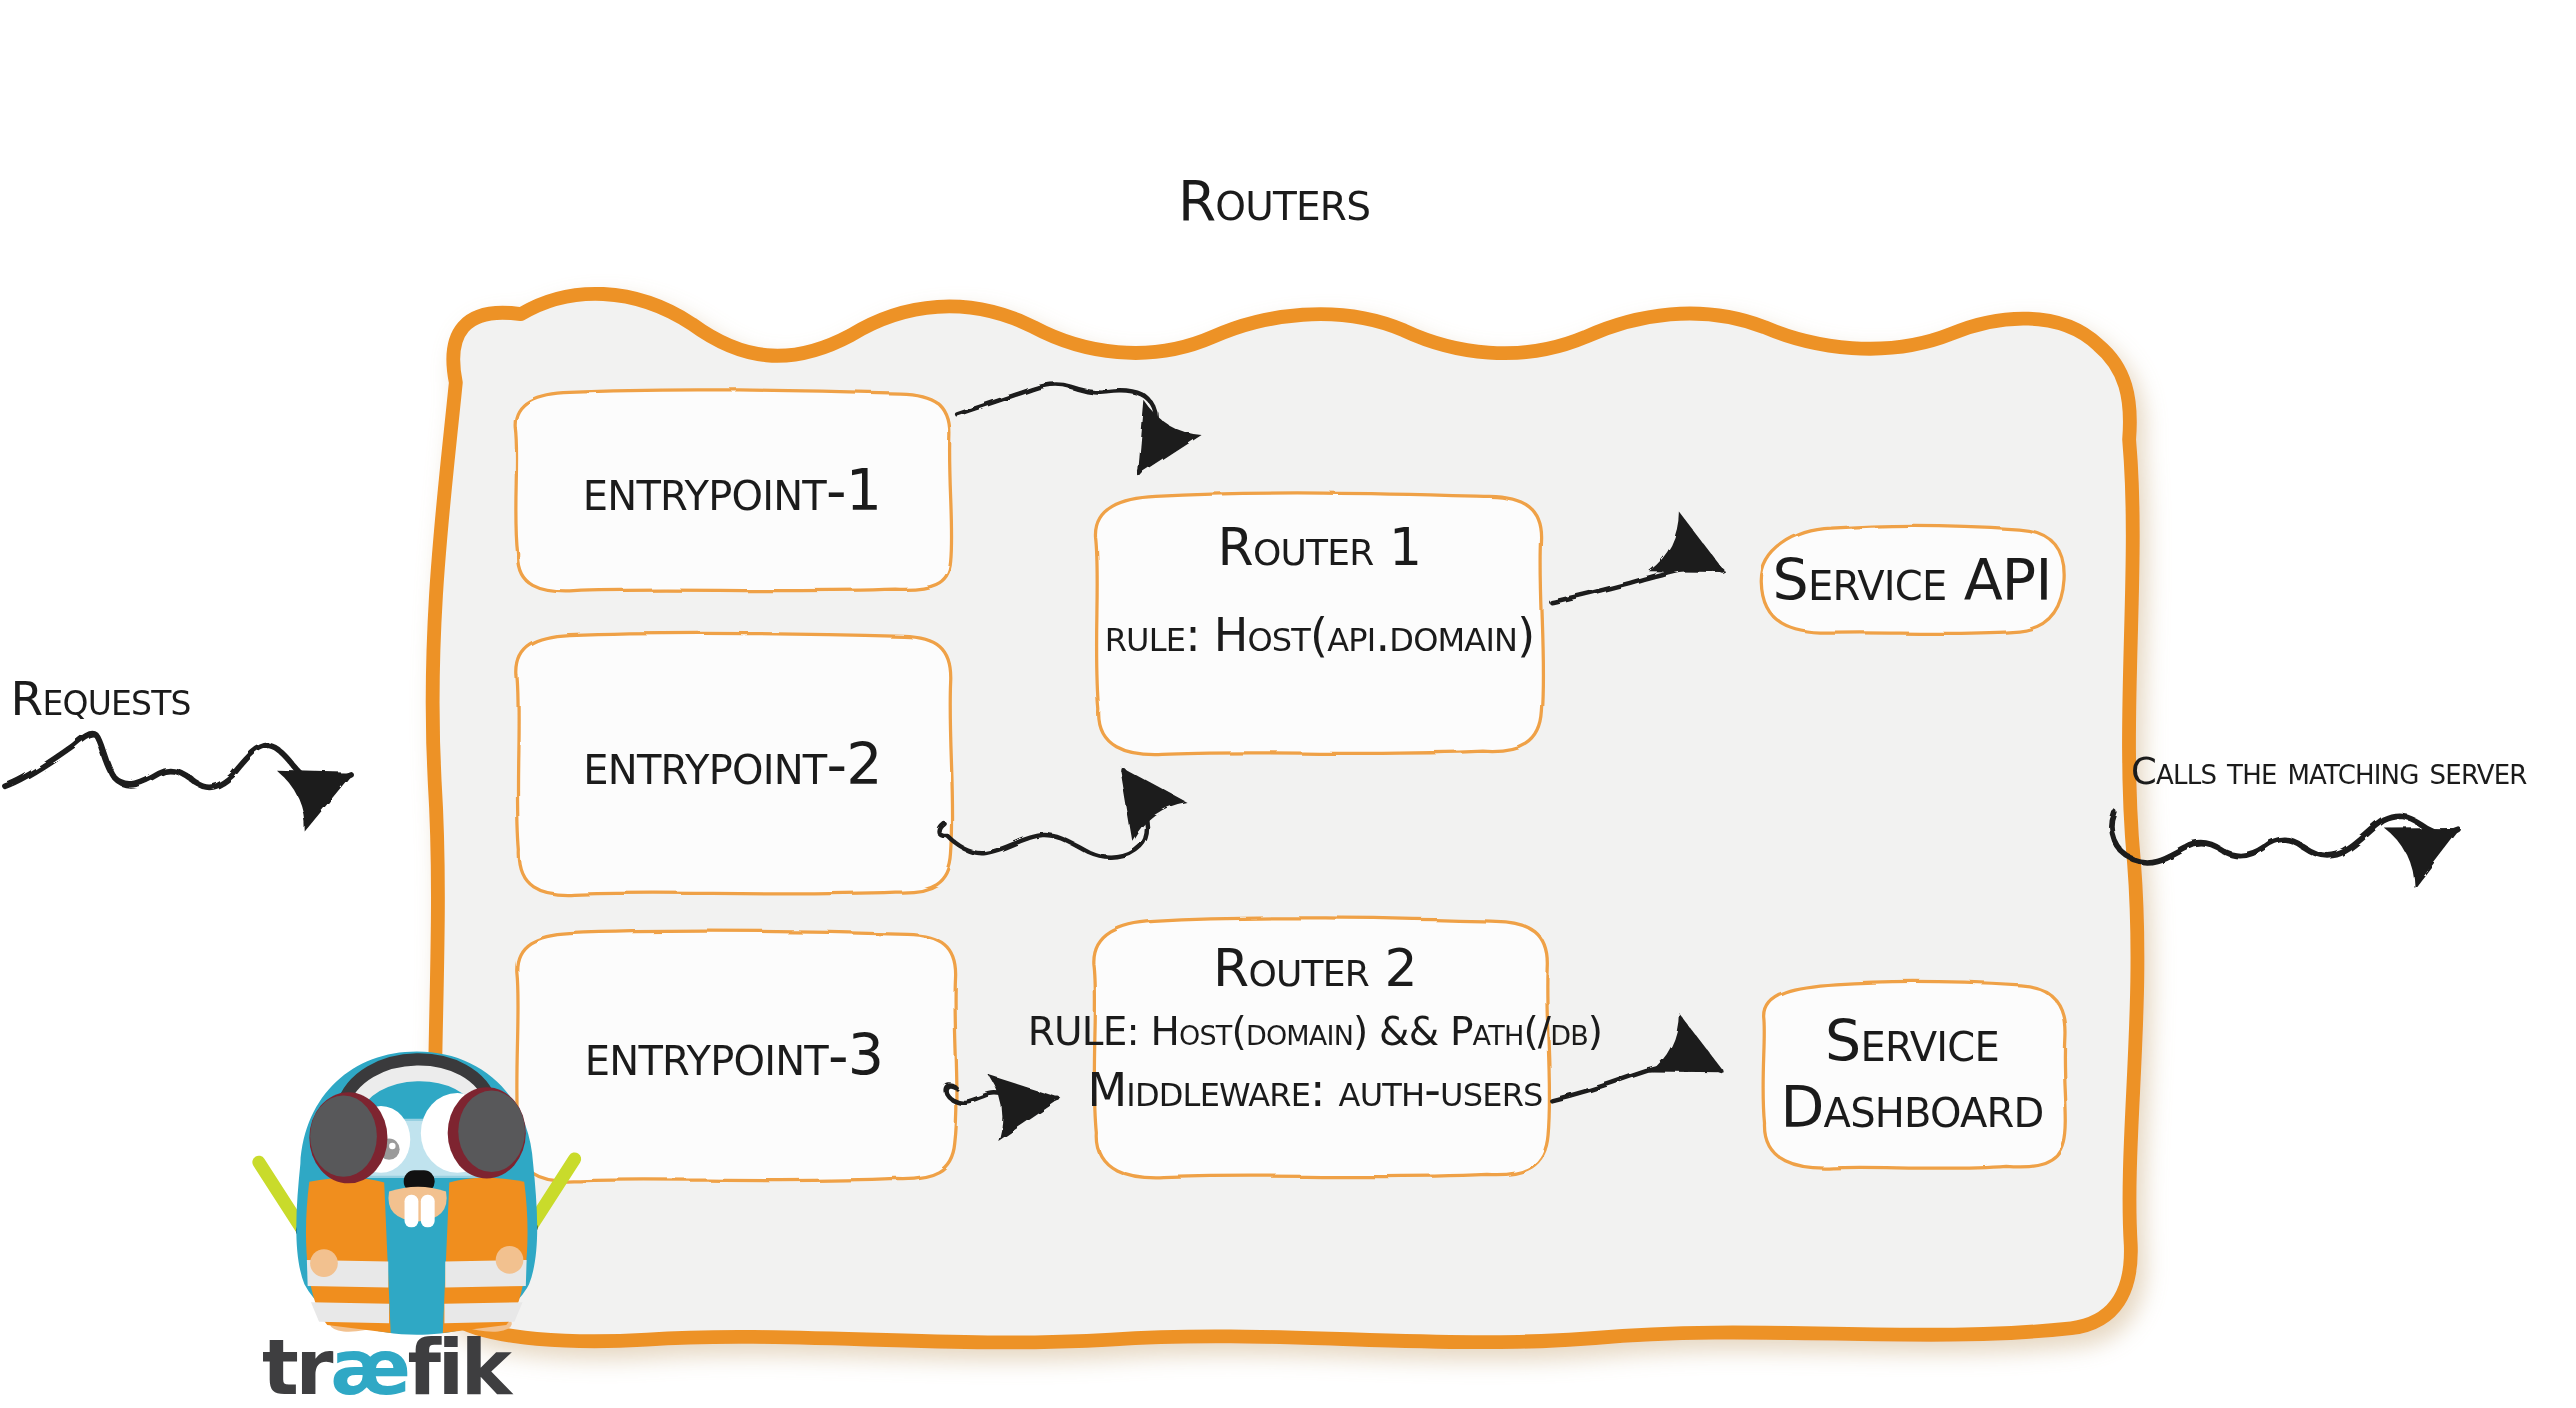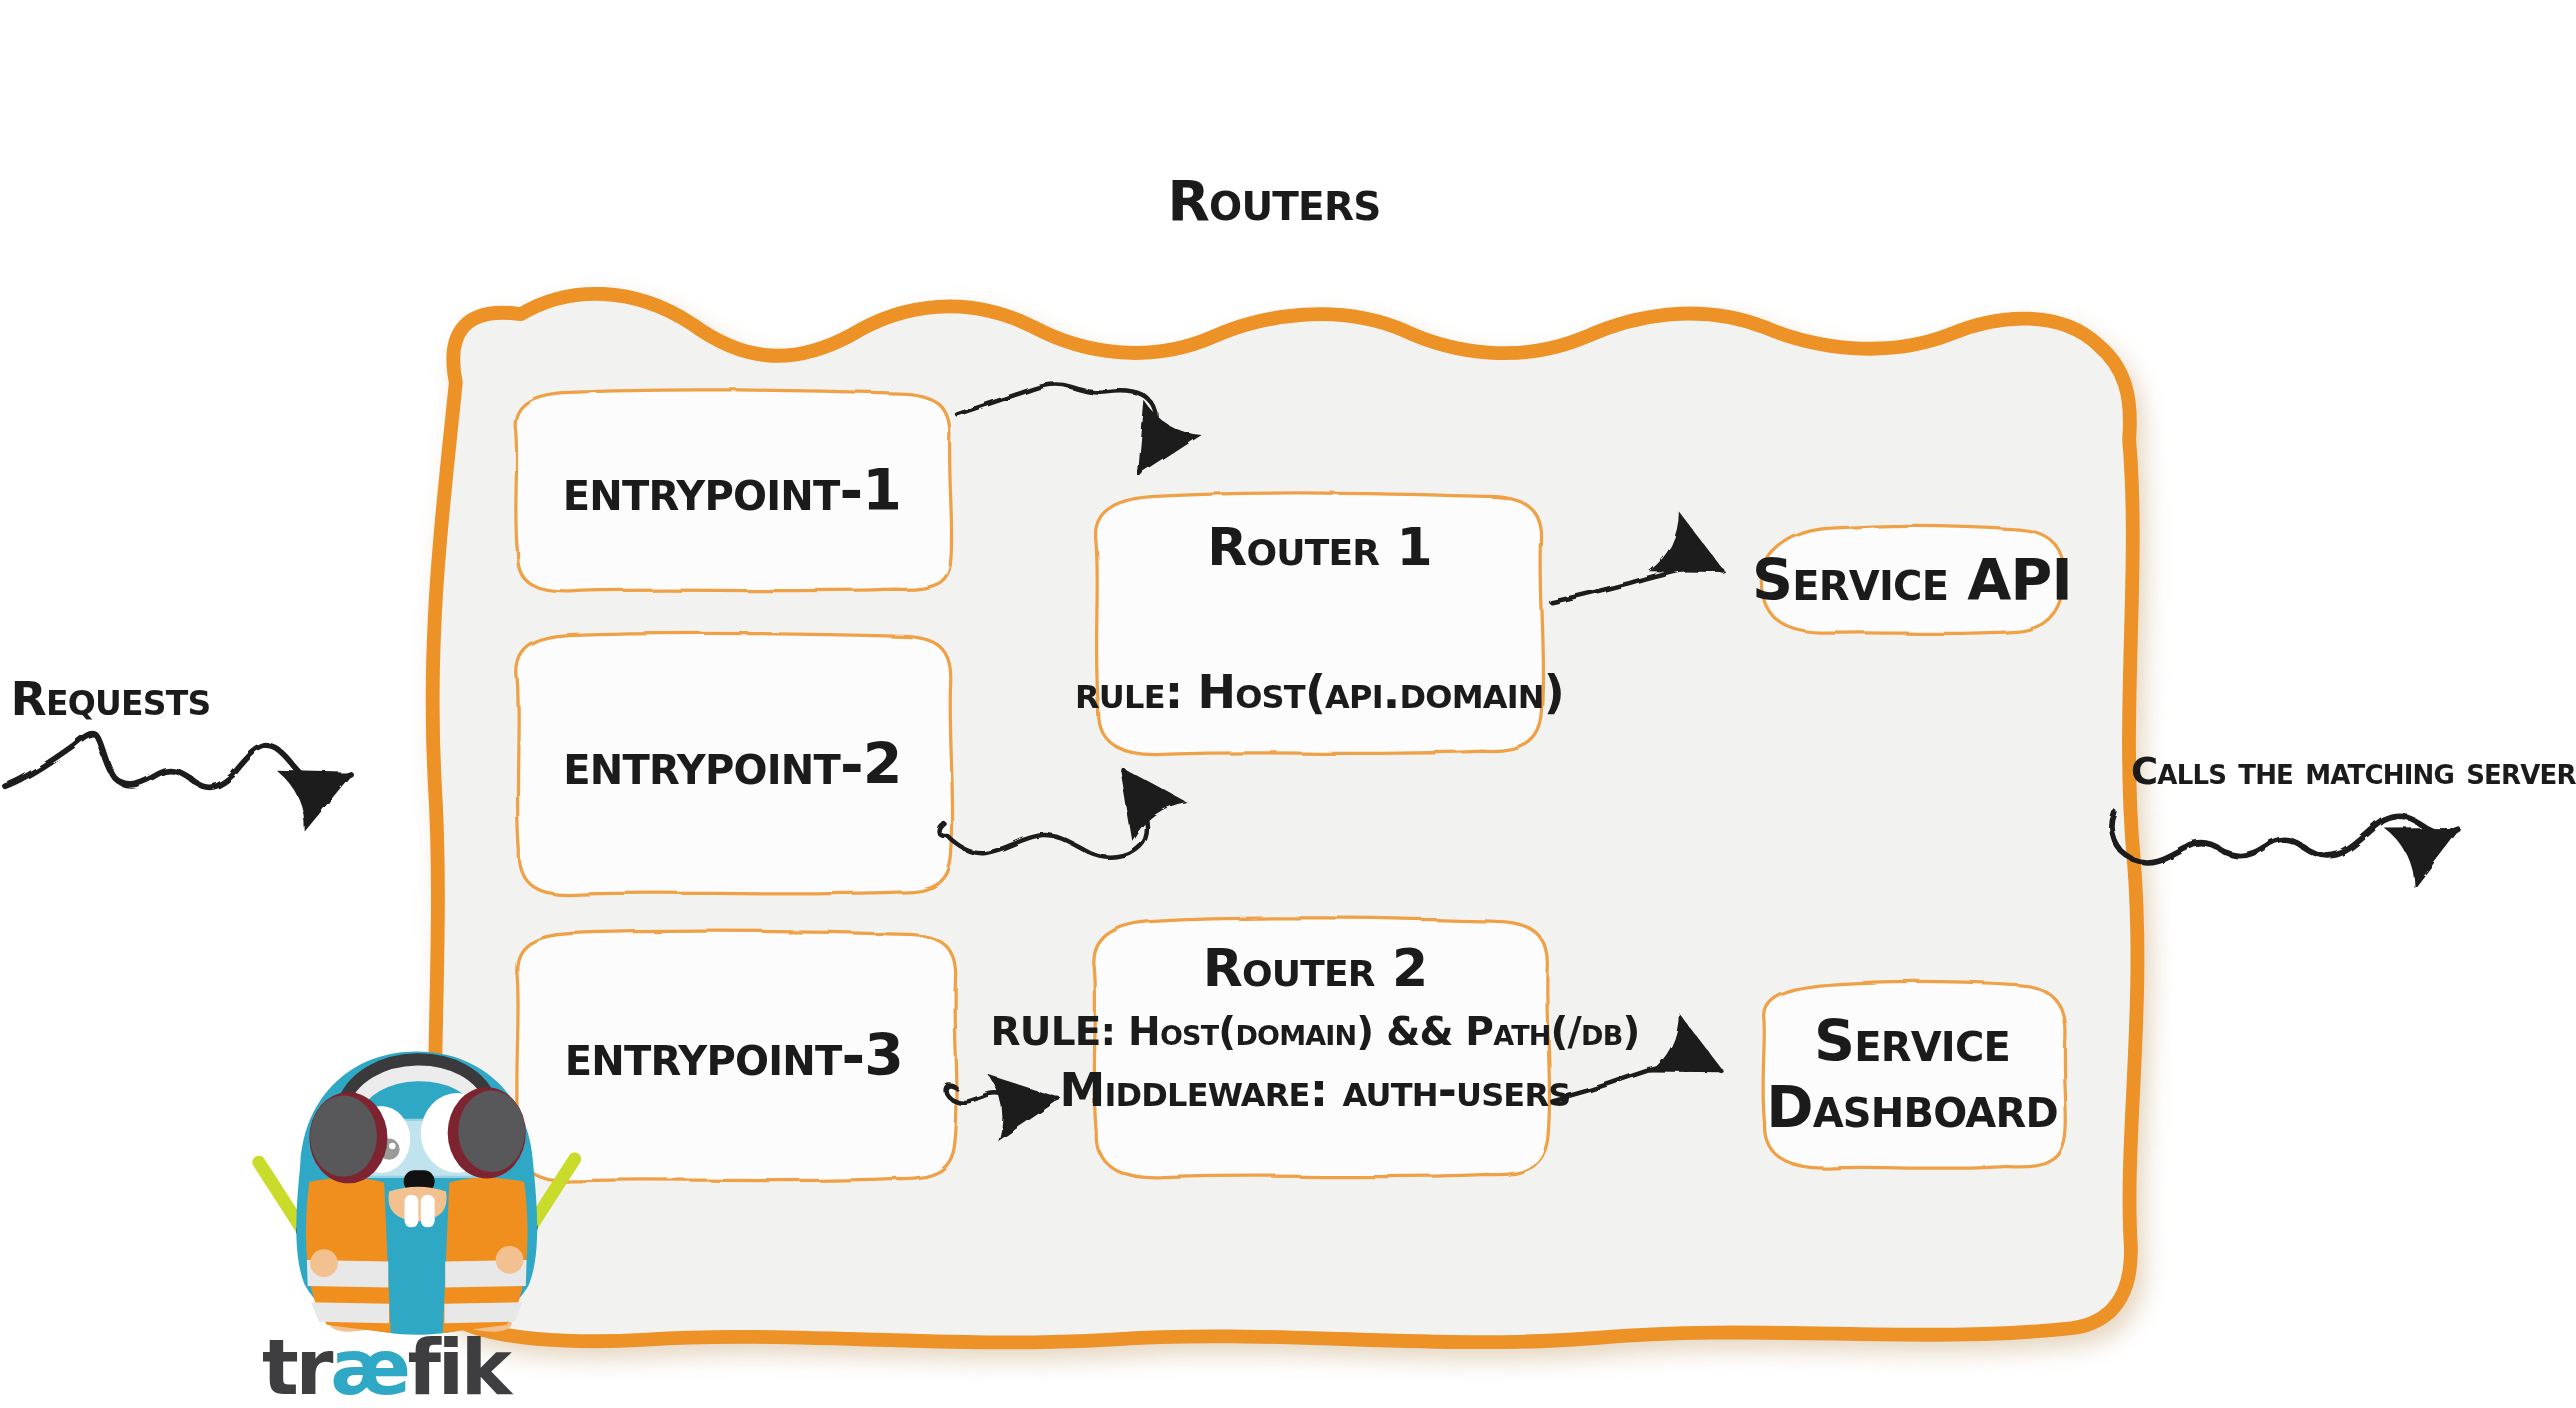--- a/index.html
+++ b/index.html
@@ -11,21 +11,21 @@
   svg{position:absolute;left:0;top:0;}
   
   .container-fill{fill:var(--panel-fill);stroke:var(--orange-thick);stroke-width:17;stroke-linejoin:round;}
   .node{fill:var(--node-fill);stroke:var(--orange-thin);stroke-width:4;stroke-linejoin:round;}
   .squig{fill:none;stroke:var(--ink);stroke-width:5.5;stroke-linecap:round;stroke-linejoin:round;}
   .squig-big{fill:none;stroke:var(--ink);stroke-width:7;stroke-linecap:round;stroke-linejoin:round;}
   .ah{fill:var(--ink);}
   
   .lbl{
     position:absolute;display:flex;align-items:center;justify-content:center;
-    font-variant:small-caps;font-weight:bold;color:var(--ink);
+    font-variant:small-caps;font-weight:normal;color:var(--ink);
     letter-spacing:-0.8px;white-space:nowrap;line-height:1.15;
   }
   .lbl.left{justify-content:flex-start;}
   .col{flex-direction:column;}
   .f-title{font-size:55px;}
   .f-ep{font-size:57px;}
   .f-rtitle{font-size:52px;}
   .f-rule1{font-size:46px;}
   .f-rule2{font-size:39px;}
   .f-mw{font-size:46px;}
@@ -219,21 +219,21 @@
 
 <div class="lbl f-req left" style="left:10.6px;top:661px;width:244px;height:61px;margin-top:8px;">Requests</div>
 
 <div class="lbl f-calls left" style="left:2131px;top:747px;width:445px;height:50px;">Calls the matching server</div>
 
 <div class="lbl f-ep" style="left:510px;top:389px;width:444px;height:203px;">entrypoint-1</div>
 <div class="lbl f-ep" style="left:510px;top:632px;width:445px;height:265px;">entrypoint-2</div>
 <div class="lbl f-ep" style="left:510px;top:930px;width:448px;height:252px;">entrypoint-3</div>
 
 <div class="lbl f-rtitle" style="left:1093px;top:509px;width:453px;height:77px;">Router 1</div>
-<div class="lbl f-rule1" style="left:1093px;top:658px;width:453px;height:69px;">rule: Host(api.domain)</div>
+<div class="lbl f-rule1" style="left:1093px;top:601px;width:453px;height:69px;">rule: Host(api.domain)</div>
 
 <div class="lbl f-rtitle" style="left:1091px;top:936px;width:448px;height:65px;">Router 2</div>
 <div class="lbl f-rule2" style="left:1091px;top:1005px;width:448px;height:55px;">RULE: Host(domain) &amp;&amp; Path(/db)</div>
 <div class="lbl f-mw" style="left:1091px;top:1058px;width:448px;height:65px;text-align:center;">Middleware: auth-users</div>
 
 <div class="lbl f-svc" style="left:1758px;top:525px;width:308px;height:111px;">Service API</div>
 
 <div class="lbl f-svc col" style="left:1758px;top:981px;width:308px;height:187px;">
   <span>Service</span>
   <span>Dashboard</span>

